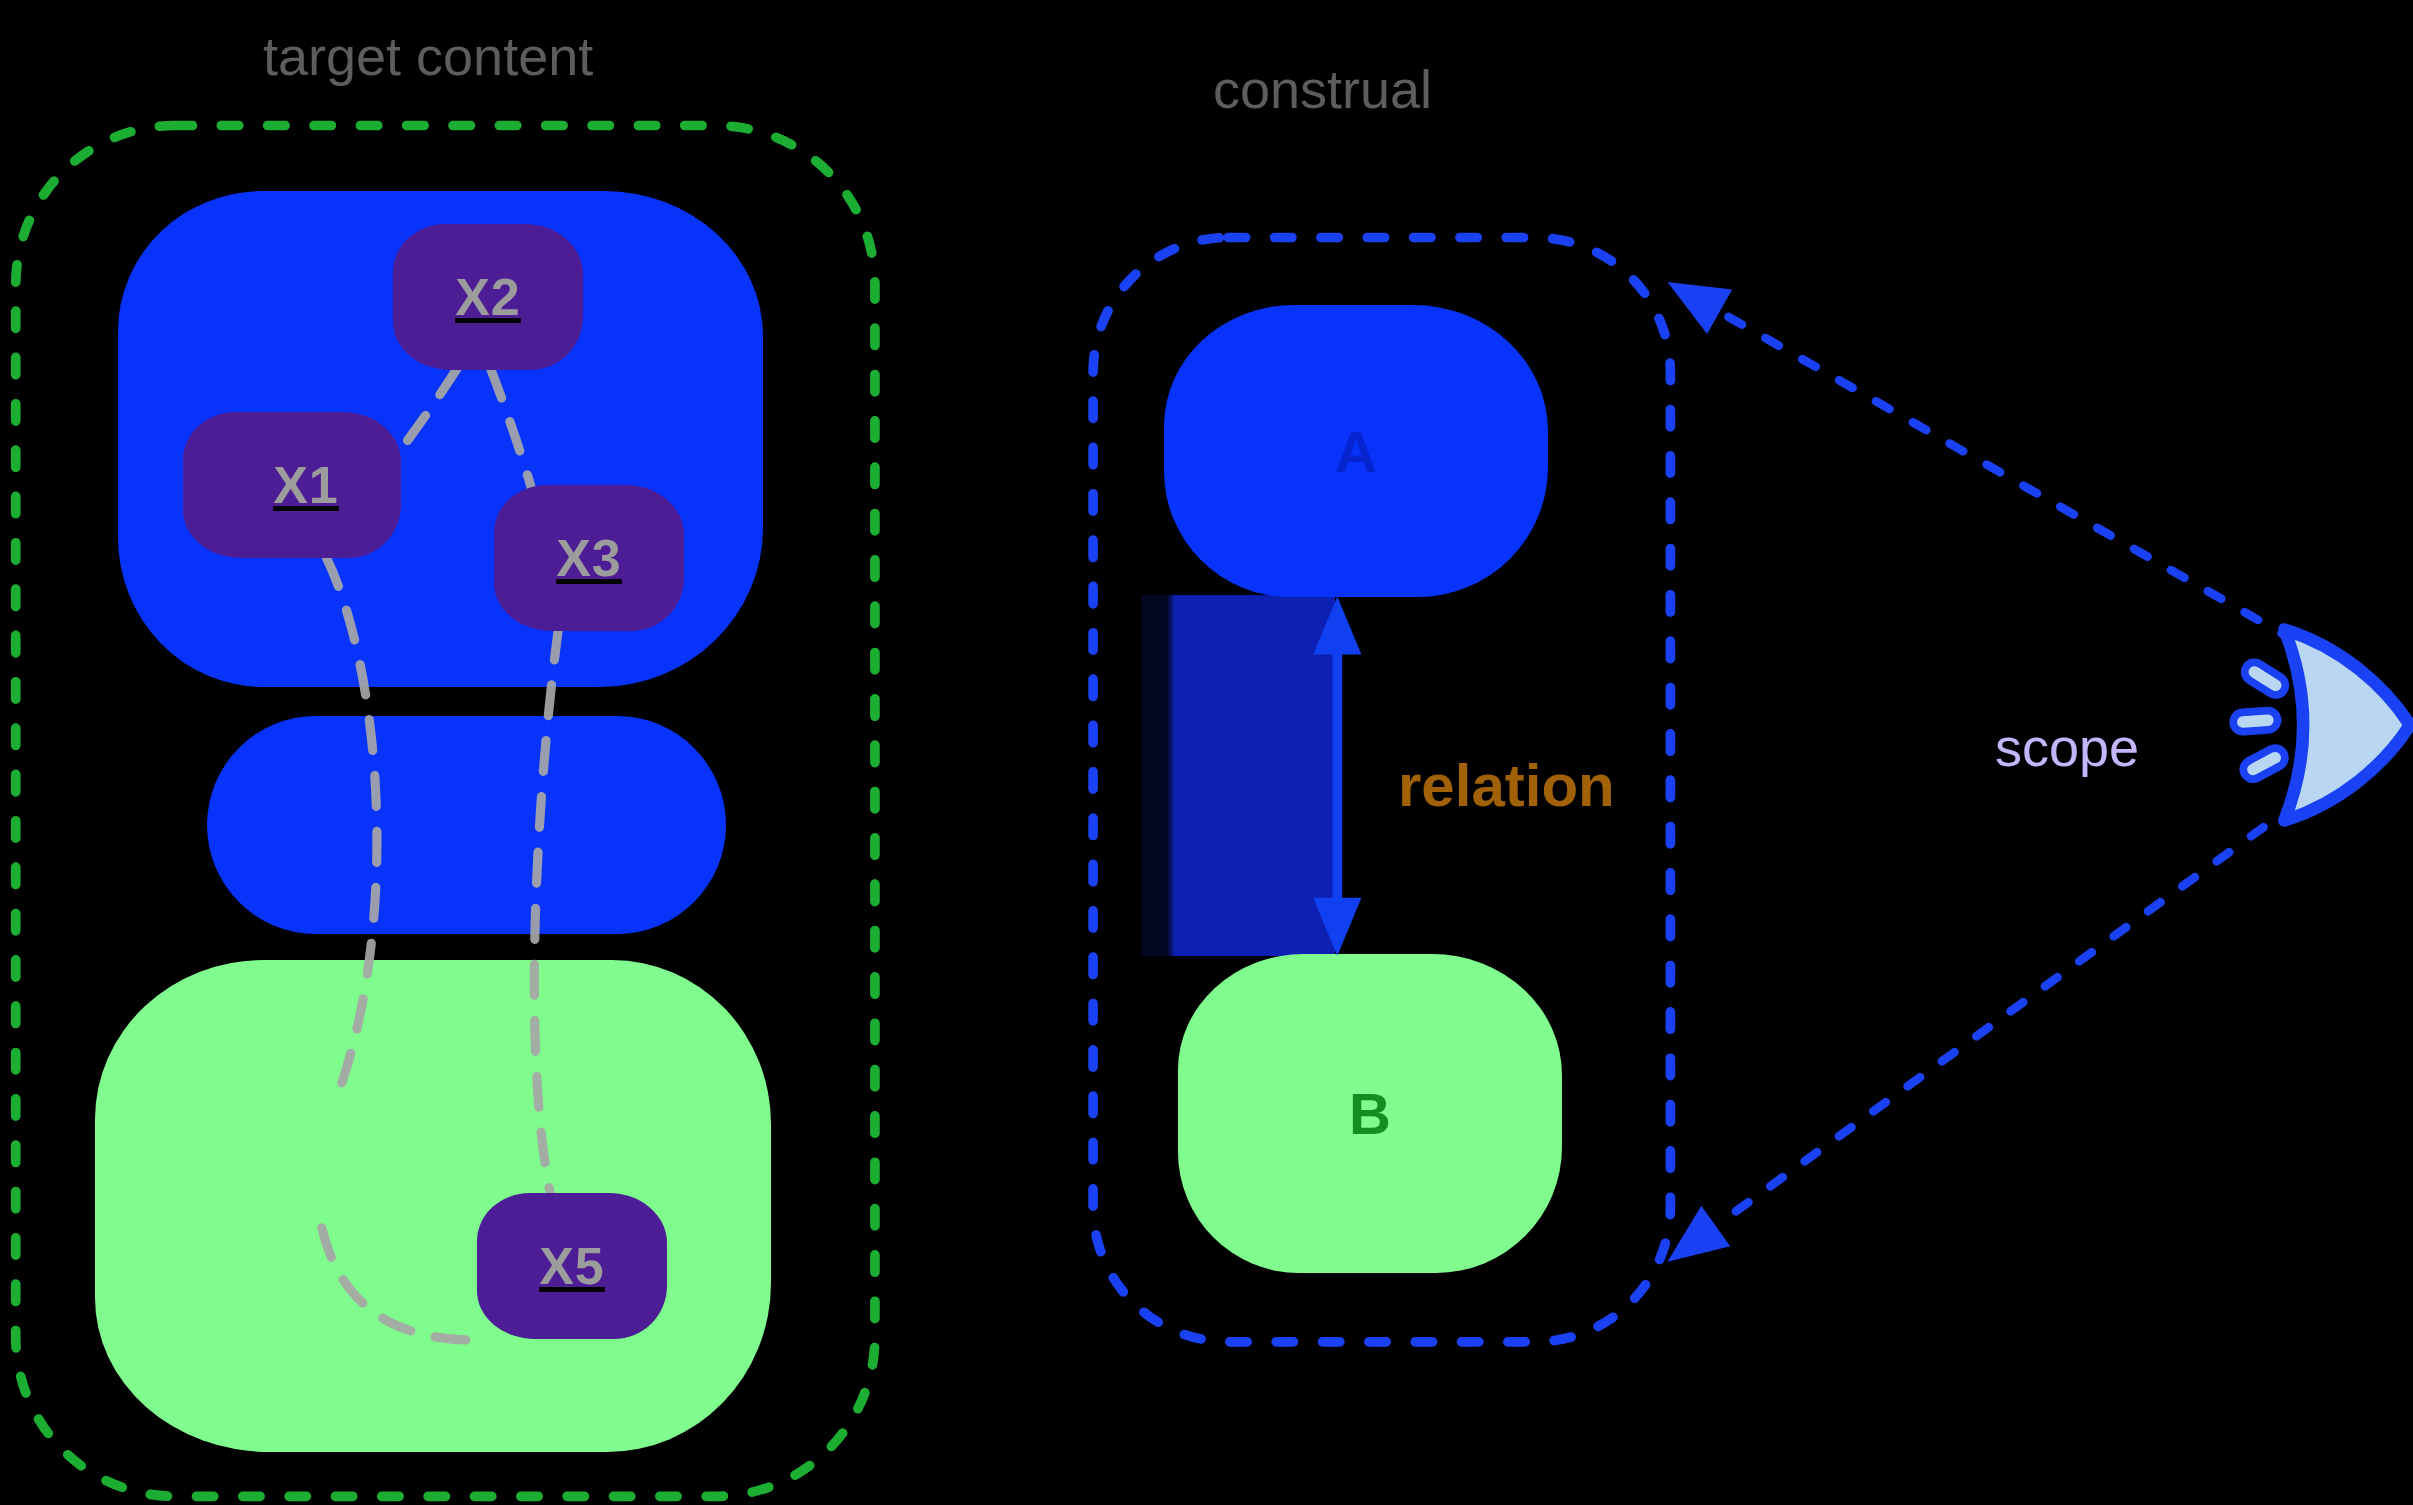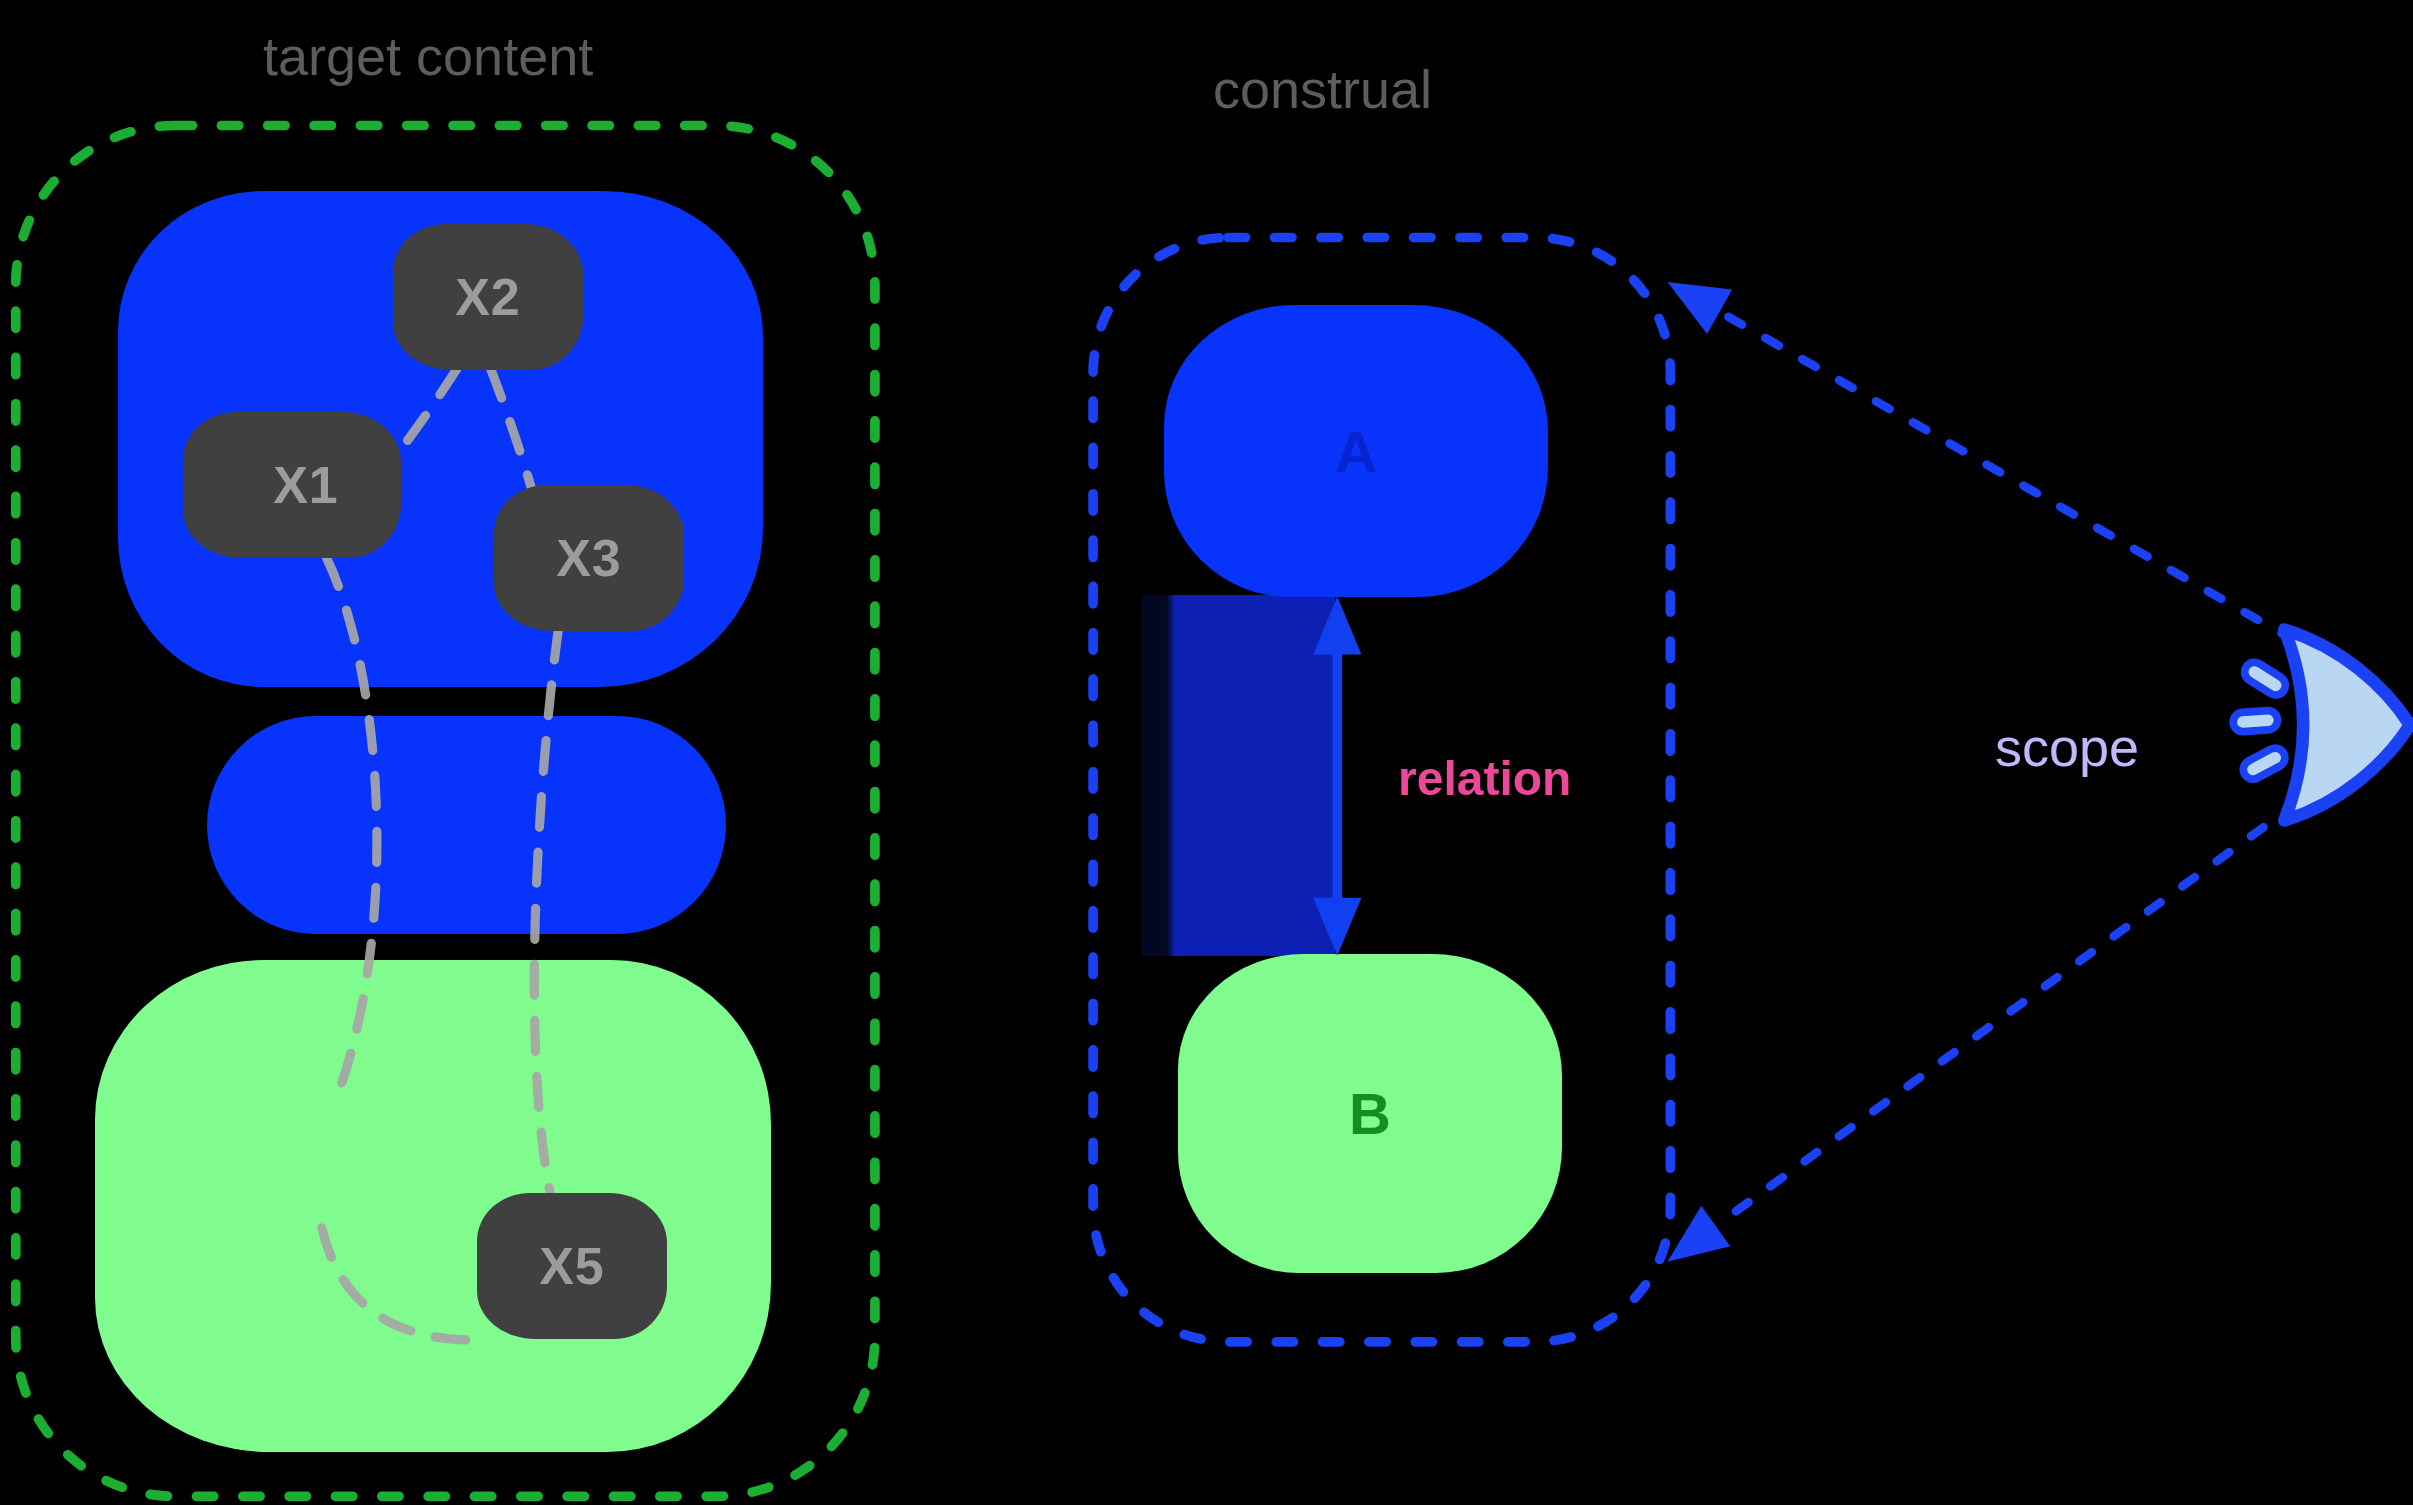--- a/index.html
+++ b/index.html
@@ -34,24 +34,25 @@
   }
   .blob-green {
     left: 95px; top: 960px; width: 676px; height: 492px;
     background: #80fb8e;
     border-radius: 169px 159px 164px 174px / 159px 164px 169px 154px;
     z-index: 2;
   }
   .xnode {
     position: absolute;
     width: 190px; height: 146px;
-    background: #404040;
+    background: #4c1d95;
     border-radius: 53px 58px 53px 58px / 48px 50px 53px 48px;
     display: flex; align-items: center; justify-content: center;
     z-index: 4;
+    text-decoration: underline;
   }
   .xnode span {
     color: #9c9c9c; font-size: 52px; font-weight: bold; letter-spacing: 1px;
   }
   .x1 { left: 183px; top: 412px; padding-left: 28px; }
   .x2 { left: 393px; top: 224px; }
   .x3 { left: 494px; top: 485px; }
   .x4 { left: 212px; top: 1081px; }
   .x5 { left: 477px; top: 1193px; }
 
@@ -84,21 +85,21 @@
     position: absolute;
     color: #5d5d5d;
     font-size: 54px;
     z-index: 5;
     white-space: nowrap;
   }
   .label-target { left: 263px; top: 25px; }
   .label-construal { left: 1213px; top: 58px; }
   .label-relation {
     position: absolute; left: 1398px; top: 751px;
-    color: #ec4899; font-size: 48px; font-weight: bold;
+    color: #a16207; font-size: 60px; font-weight: bold;
     z-index: 5; white-space: nowrap;
   }
   .label-scope {
     position: absolute; left: 1995px; top: 716px;
     color: #c4b5fd; font-size: 54px; font-weight: 500;
     z-index: 5; white-space: nowrap;
   }
 
   .svg-boundaries { z-index: 0; }
   .svg-overlay { z-index: 3; }

